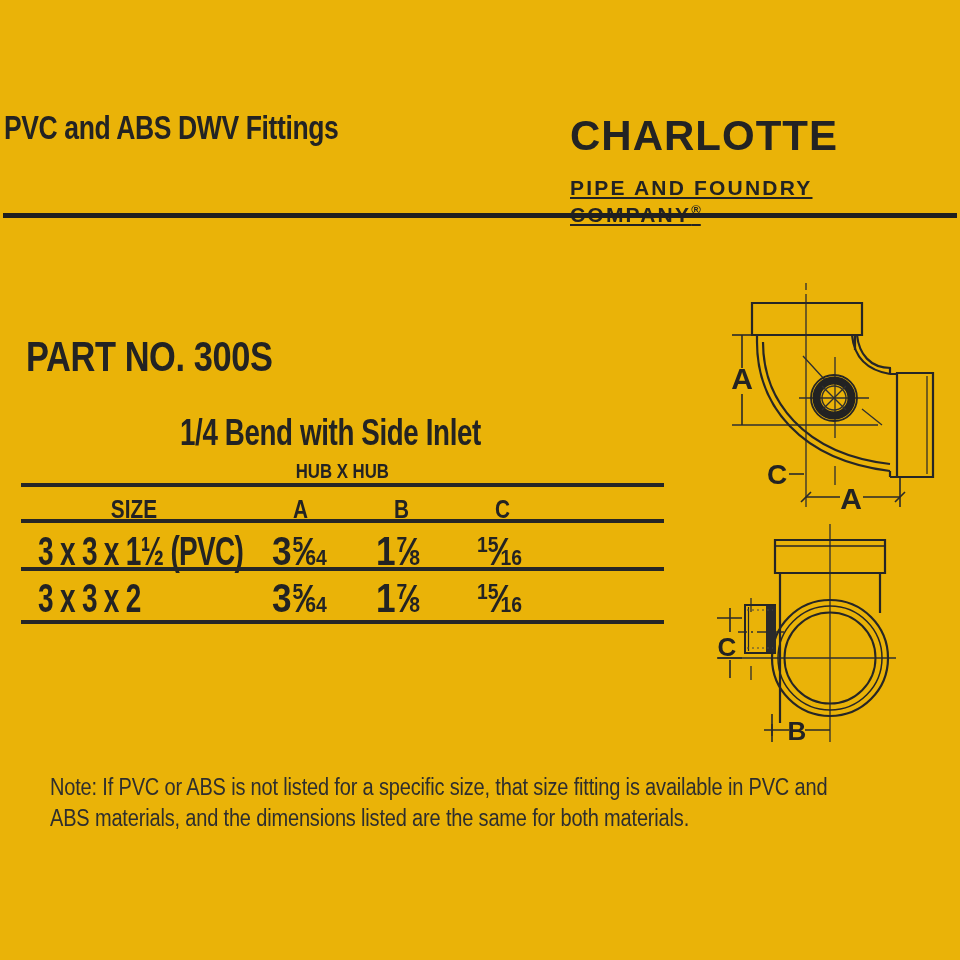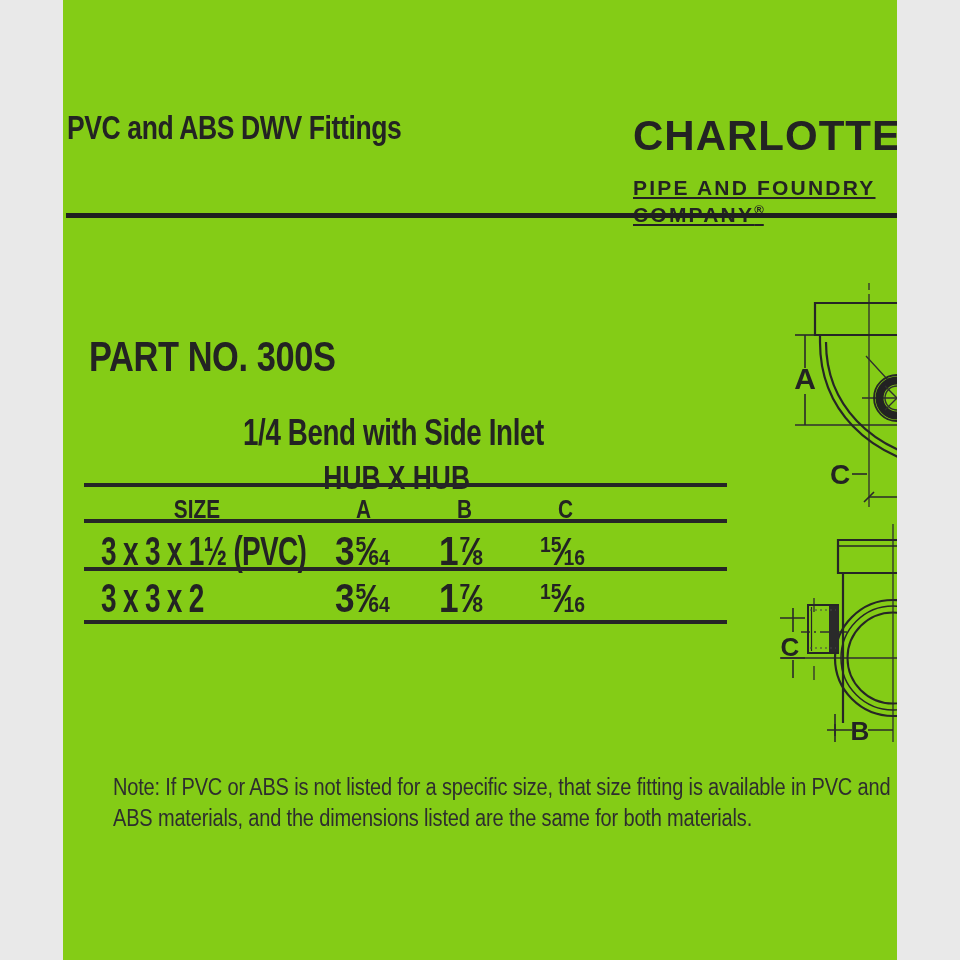--- a/index.html
+++ b/index.html
@@ -1,17 +1,17 @@
 <!DOCTYPE html>
 <html><head>
 <meta charset="utf-8">
 <style>
   html,body{margin:0;padding:0;background:#e9e9e9;}
   #page{
-    position:relative;width:834px;height:960px;background:#84cc16;
+    position:relative;width:960px;height:960px;background:#eab308;
     font-family:"Liberation Sans",sans-serif;color:#232323;overflow:hidden;
     margin:0 auto;
   }
   .abs{position:absolute;}
   .b{font-weight:bold;}
   .cx{display:inline-block;transform-origin:left top;white-space:nowrap;}
   .cxc{display:inline-block;transform-origin:center top;white-space:nowrap;}
 
   
   .doc-title{left:4px;top:108px;font-size:34px;}
@@ -22,21 +22,21 @@
   .logo-reg{font-size:13px;vertical-align:8px;letter-spacing:0;}
   .rule{left:3px;top:213px;width:954px;height:5px;background:#1f1f1f;}
 
   
   .part-heading{left:26px;top:332px;font-size:43px;}
   .part-heading .cx{transform:scaleX(0.80);letter-spacing:-0.5px;}
   .product-title{left:180px;top:412px;font-size:37px;}
   .product-title .cx{transform:scaleX(0.75);letter-spacing:-0.5px;}
 
   
-  .group-hd{left:242px;top:459px;width:200px;text-align:left;font-size:33px;}
+  .group-hd{left:242px;top:459px;width:200px;text-align:center;font-size:21px;}
   .group-hd .cxc{transform:scaleX(0.80);}
   .trule{height:4px;background:#262626;left:21px;width:643px;}
   .r1{top:483px;} .r2{top:519px;} .r3{top:567px;} .r4{top:620px;}
   .th{top:494px;font-size:26px;text-align:center;}
   .th .cxc{transform:scaleX(0.80);}
   .th-size{left:59px;width:150px;text-align:center;}
   .th-a{left:275px;width:50px;}
   .th-b{left:376px;width:50px;}
   .th-c{left:477px;width:50px;}
   .trow{left:0;width:700px;height:46px;font-size:40px;line-height:44px;}

